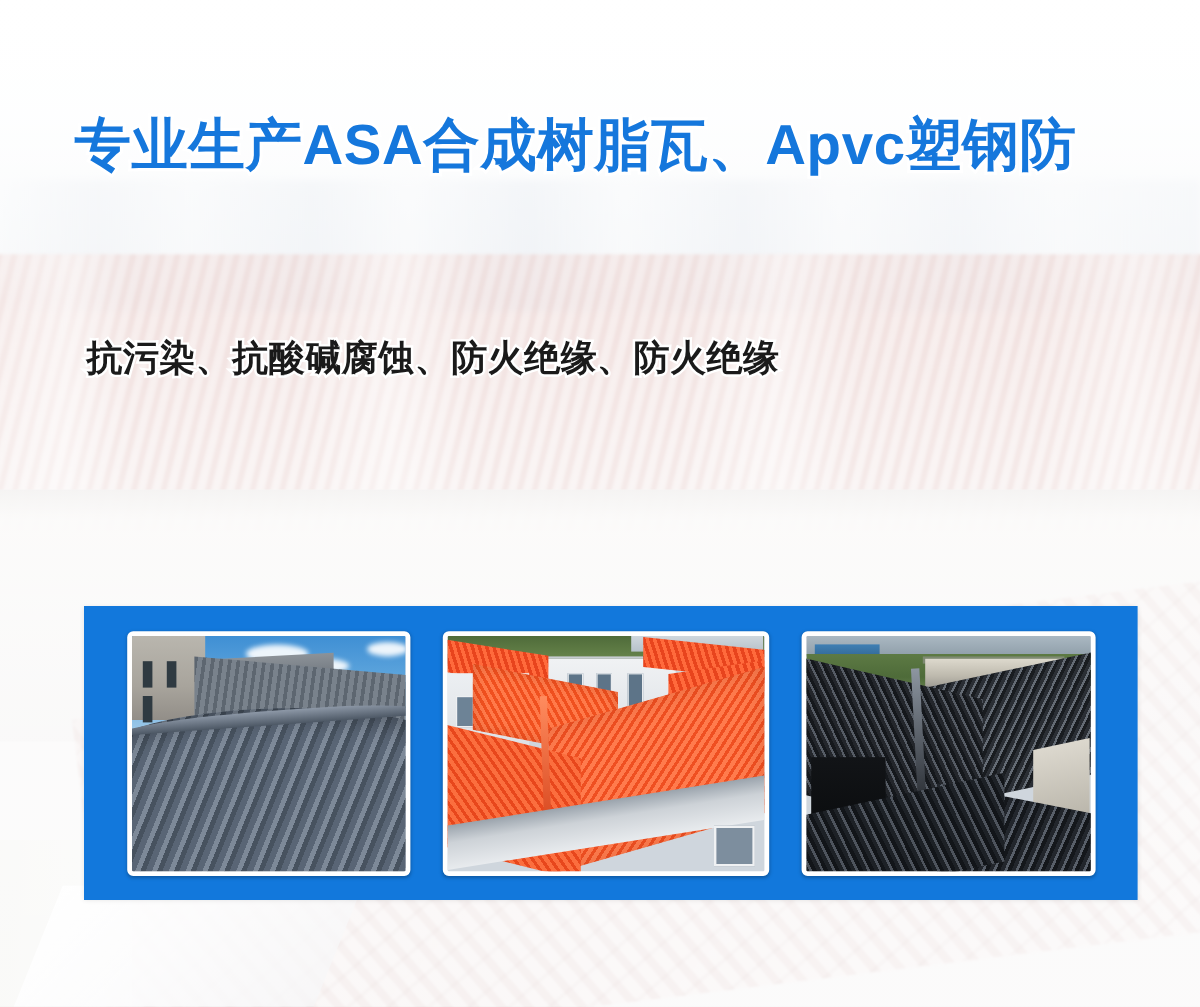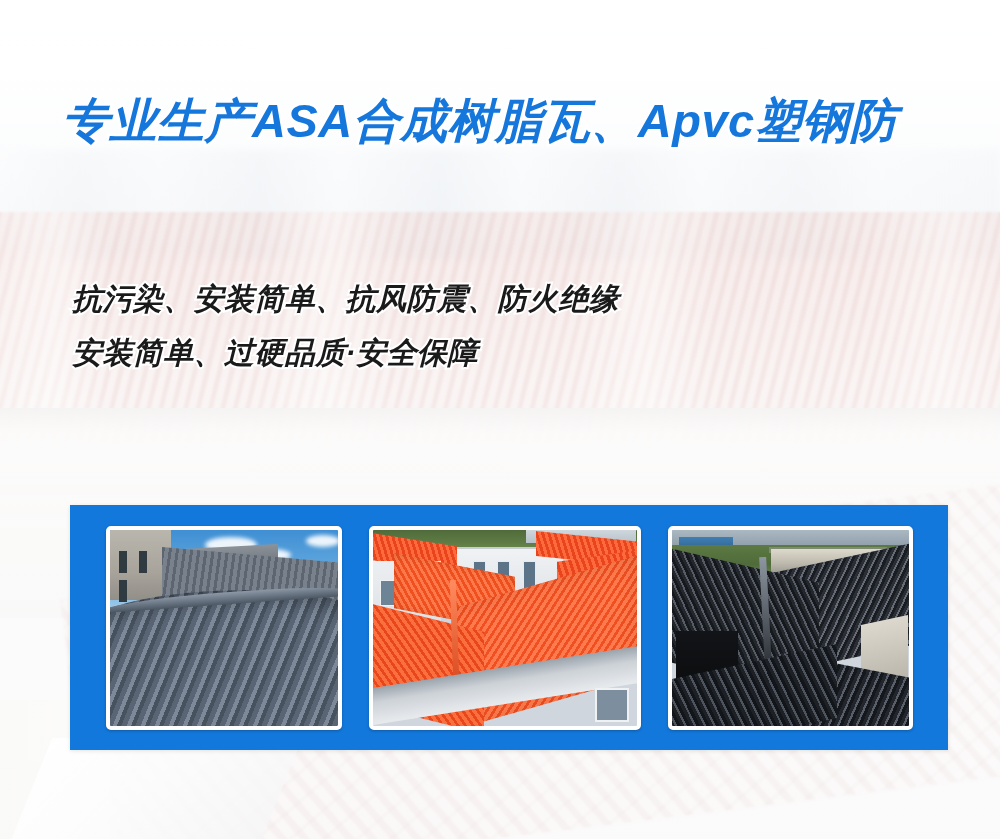--- a/index.html
+++ b/index.html
@@ -132,21 +132,21 @@
       rgba(255,255,255,.92) 0%,
       rgba(255,255,255,.70) 16%,
       rgba(255,255,255,.58) 30%,
       rgba(255,255,255,.62) 48%,
       rgba(255,255,255,.72) 62%,
       rgba(255,255,255,.70) 80%,
       rgba(255,255,255,.66) 100%);
   }
 
   
-  .content { position: absolute; inset: 0; font-style: italic; }
+  .content { position: absolute; inset: 0; }
 
   .headline {
     position: absolute;
     left: 62px;
     top: 92px;
     width: 890px;
     color: #1577DC;
     font-size: 47px;
     font-weight: bold;
     line-height: 58px;
@@ -440,22 +440,21 @@
     <div class="bg-veil"></div>
   </div>
 
   <div class="content">
 
     <h1 class="headline">
       <span class="headline-line">专业生产ASA合成树脂瓦、Apvc塑钢防</span>
     </h1>
 
     <div class="subhead">
-      <span class="subhead-line">抗污染、安装简单、抗风防震、防火绝缘</span>
-      <span class="subhead-line">安装简单、过硬品质·安全保障</span>
+      <span class="subhead-line">抗污染、抗酸碱腐蚀、防火绝缘、防火绝缘</span>
     </div>
 
     <div class="gallery">
 
       <div class="photo p1">
         <div class="scene">
           <div class="sky"></div>
           <div class="cloud c1"></div>
           <div class="cloud c2"></div>
           <div class="cloud c3"></div>

